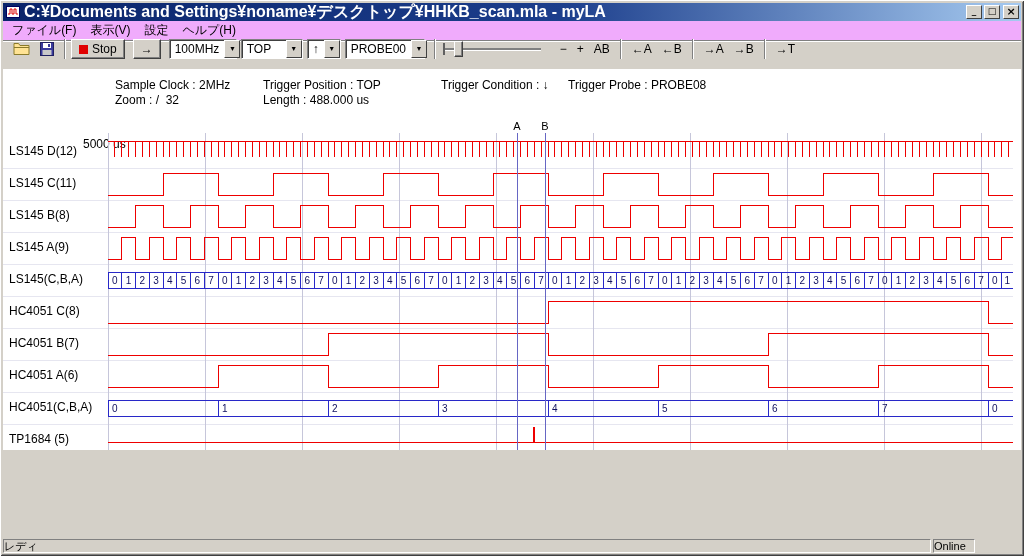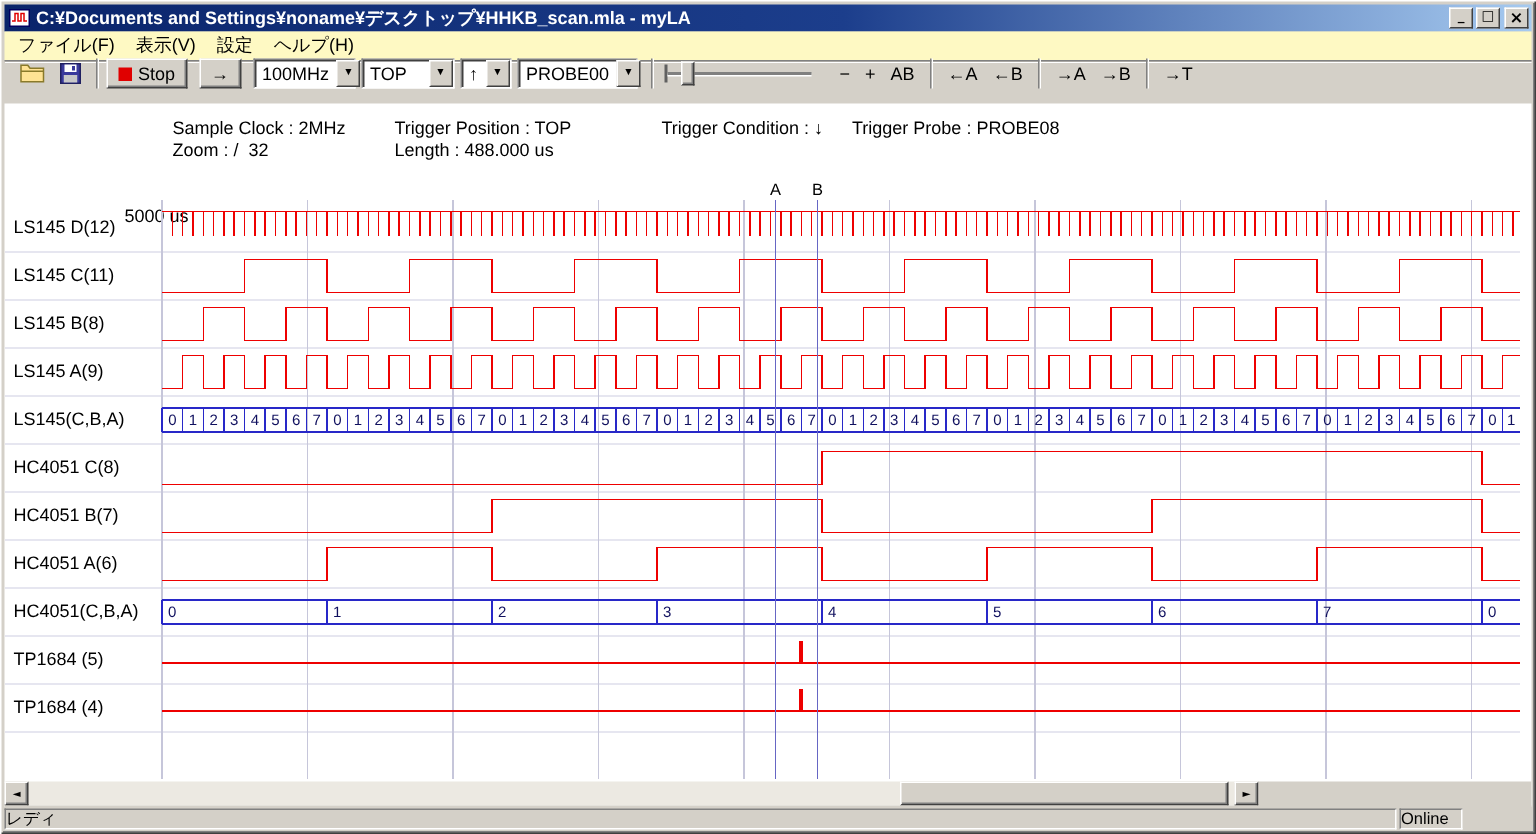--- a/index.html
+++ b/index.html
@@ -6,30 +6,30 @@
   html,body { margin:0; padding:0; width:1024px; height:556px; overflow:hidden;
               font-family:"Liberation Sans", sans-serif; font-size:12px; background:#1e5f5a; }
   .window { position:relative; width:1024px; height:556px; background:#d4d0c8;
             box-shadow: inset 1px 1px 0 #ffffff, inset -1px -1px 0 #404040,
                         inset 2px 2px 0 #d4d0c8, inset -2px -2px 0 #808080; }
   
   .titlebar { position:absolute; left:3px; top:3px; right:3px; height:18px;
               background:linear-gradient(to right,#0a246a 0%,#1c3e8c 55%,#a6caf0 100%);
               display:flex; align-items:center; padding:0 2px; color:#fff; }
   .app-icon { width:14px; height:14px; margin-left:1px; flex:0 0 auto; }
-  .title-text { flex:1; margin-left:4px; font-weight:bold; font-size:12px;
+  .title-text { flex:1; margin-left:4px; font-weight:bold; font-size:16px;
                 white-space:nowrap; overflow:hidden; }
   .tbtn { width:16px; height:14px; background:#d4d0c8; color:#000;
           border:1px solid; border-color:#fff #404040 #404040 #fff;
           font-size:9px; line-height:11px; text-align:center; font-weight:bold; margin-left:2px;
           font-family:"DejaVu Sans", sans-serif; }
   .tbtn.close { margin-left:3px; font-size:11px; }
   
   .menubar { position:absolute; left:3px; top:21px; right:3px; height:19px;
-             background:#fef9c3; display:flex; align-items:center; padding-left:2px; }
+             background:#f0abfc; display:flex; align-items:center; padding-left:2px; }
   .menu-item { padding:2px 7px; }
   
   .toolbar { position:absolute; left:3px; top:40px; right:3px; height:17px; background:#d4d0c8;
              border-top:1px solid #808080; box-shadow: inset 0 1px 0 #ffffff;
              display:flex; align-items:center; padding:0 5px; }
   .tflat { background:transparent; border:1px solid transparent; padding:2px 4px;
            font-size:12px; font-family:inherit; display:flex; align-items:center; }
   .traised { background:#d4d0c8; border:1px solid; border-color:#fff #404040 #404040 #fff;
              box-shadow: inset -1px -1px 0 #808080; padding:2px 7px; font-size:12px;
              font-family:inherit; display:flex; align-items:center; gap:4px; }
@@ -44,21 +44,21 @@
             font-size:7px; line-height:16px; text-align:center; color:#000; }
   .dd-freq { width:68px; } .dd-trig { width:62px;justify-content:space-between; } .dd-edge { width:34px; } .dd-probe { width:80px; }
   .slider { position:relative; width:98px; height:20px; margin:0 6px 0 2px; flex:0 0 auto; }
   .slider-cap { position:absolute; left:0; top:4px; width:2px; height:12px; background:#606060; }
   .slider-track { position:absolute; left:2px; right:0; top:9px; height:2px; background:#808080;
                   box-shadow: 0 1px 0 #ffffff; }
   .slider-thumb { position:absolute; left:11px; top:2px; width:9px; height:16px; background:#d4d0c8;
                   border:1px solid; border-color:#fff #404040 #404040 #fff;
                   box-shadow: inset -1px -1px 0 #808080; }
   
-  .client { position:absolute; left:3px; top:69px; width:1018px; height:469px; background:#fff; overflow:hidden; }
+  .client { position:absolute; left:3px; top:69px; width:1018px; height:381px; background:#fff; overflow:hidden; }
   .info { position:absolute; white-space:pre; color:#000; font-size:12px; }
   .ch-label { position:absolute; left:6px; height:16px; font-size:12px; color:#000; white-space:nowrap; }
   .wave-svg { position:absolute; left:0; top:49px; width:1016px; height:404px;
               font-family:"Liberation Sans", sans-serif; }
   
   .hscroll { position:absolute; left:0; top:452px; width:836px; height:16px; background:#ece9e2; display:flex; }
   .sbtn { width:16px; height:16px; background:#d4d0c8; flex:0 0 auto; padding:0;
           border:1px solid; border-color:#fff #404040 #404040 #fff;
           box-shadow: inset -1px -1px 0 #808080; font-size:7px; line-height:13px; text-align:center;
           font-family:"DejaVu Sans", sans-serif; }

